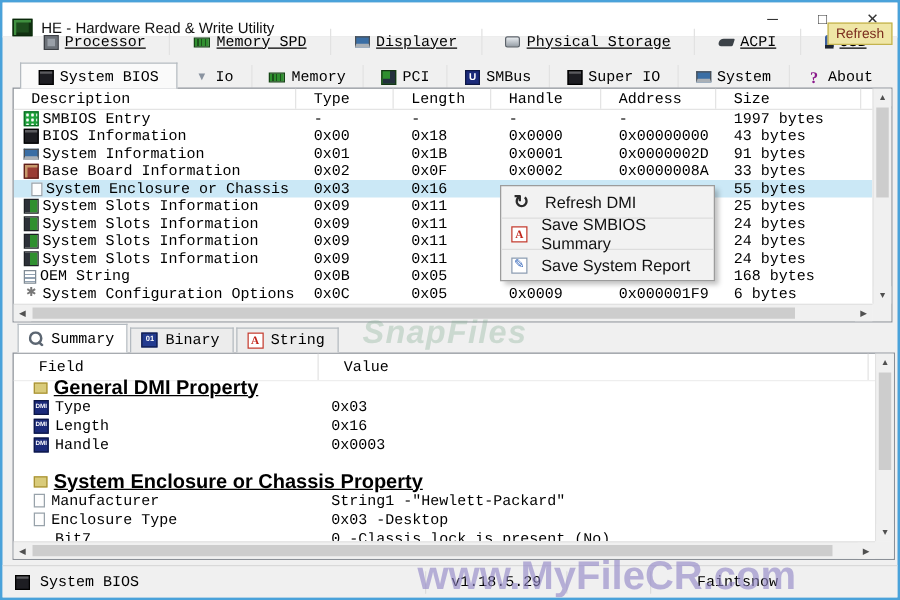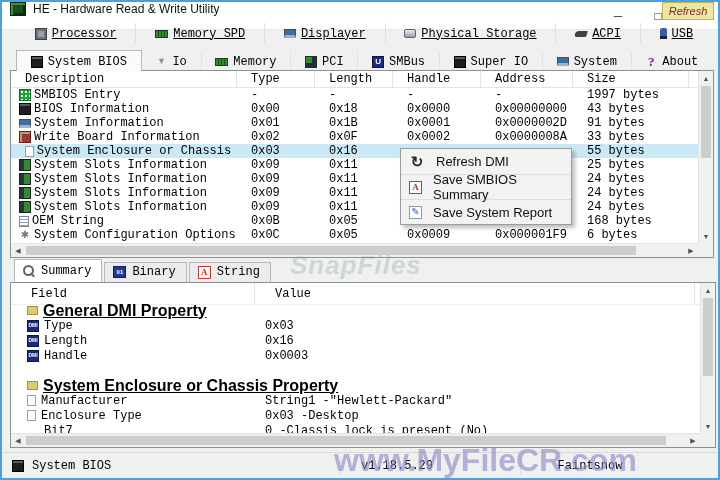--- a/index.html
+++ b/index.html
@@ -1,20 +1,20 @@
 <!DOCTYPE html>
 <html><head>
 <meta charset="utf-8">
 <style>
   html,body{margin:0;padding:0;background:#9db8c8;}
   *{box-sizing:border-box;}
   .window{position:relative;width:720px;height:480px;border:2px solid #4aa2da;background:#f0f0f0;
     font-family:"Liberation Sans",sans-serif;color:#000;overflow:hidden;}
   
-  .titlebar{position:absolute;left:0;top:0;width:716px;height:28px;background:#fff;display:flex;align-items:flex-start;border-bottom:1px solid #e8e8e8;}
+  .titlebar{position:absolute;left:0;top:0;width:716px;height:28px;background:#fff;display:flex;align-items:flex-end;border-bottom:1px solid #e8e8e8;}
   .title-icon{width:16px;height:14px;margin:0 7px 0 8px;background:#1d4d1d;border:1px solid #0a260a;box-shadow:inset 2px 2px 0 #3f8f3f, inset -2px -2px 0 #102f10;}
   .title-text{font-size:12px;color:#111;}
   .win-controls{margin-left:auto;display:flex;height:28px;}
   .win-btn{width:40px;height:28px;display:flex;align-items:center;justify-content:center;font-size:12px;color:#333;}
   
   .tabrow{position:absolute;left:14px;right:6px;display:flex;align-items:stretch;}
   #tabrow1{top:21px;height:21px;text-decoration:underline;}
   #tabrow2{top:50px;height:19px;}
   .tab{display:flex;align-items:center;justify-content:center;gap:5px;font-family:"Liberation Mono",monospace;
     font-size:12px;white-space:nowrap;flex:1 1 auto;padding:0 6px;border-right:1px solid #e2e2e2;cursor:default;}
@@ -92,22 +92,22 @@
   .sum-row.section .sum-field span{text-decoration:underline;}
   .sum-sbv{right:0;top:0;width:15px;bottom:14px;border-left:1px solid #e2e2e2;}
   .sum-sbh{left:0;bottom:0;height:14px;right:15px;border-top:1px solid #e2e2e2;}
   
   .statusbar{position:absolute;left:0;right:0;top:450px;height:26px;background:#f0f0f0;border-top:1px solid #d9d9d9;display:flex;align-items:center;font-family:"Liberation Mono",monospace;font-size:12px;}
   .status-left{display:flex;align-items:center;gap:8px;padding-left:10px;flex:none;width:338px;}
   .status-sep{width:1px;height:18px;background:#dcdcdc;}
   .status-version{flex:none;width:112px;text-align:center;}
   .status-gap{flex:none;width:66px;}
   .status-author{flex:none;width:138px;text-align:center;}
-  .refresh-btn{position:absolute;right:4px;top:0;width:52px;height:18px;background:#efe6a6;border:1px solid #c3b34f;
-    display:flex;align-items:center;justify-content:center;font-family:"Liberation Sans",sans-serif;font-size:11px;color:#7a2b1d;z-index:62;font-style:italic;}
+  .refresh-btn{position:absolute;right:4px;top:16px;width:52px;height:18px;background:#efe6a6;border:1px solid #c3b34f;
+    display:flex;align-items:center;justify-content:center;font-family:"Liberation Sans",sans-serif;font-size:11px;color:#7a2b1d;z-index:62;}
   
   .wm-middle{position:absolute;left:288px;top:248px;font-size:26px;font-weight:bold;font-style:italic;
     color:rgba(135,175,150,.35);z-index:50;pointer-events:none;letter-spacing:1px;}
   .wm-bottom{position:absolute;left:332px;top:440px;font-size:32px;font-weight:bold;
     color:rgba(146,134,198,.62);z-index:70;pointer-events:none;white-space:nowrap;}
 </style>
 </head>
 <body>
 
 <div class="window">
@@ -222,21 +222,21 @@
           </div>
           <div class="lv-cell" style="width: 78px;">0x01</div>
           <div class="lv-cell" style="width: 78px;">0x1B</div>
           <div class="lv-cell" style="width: 88px;">0x0001</div>
           <div class="lv-cell" style="width: 92px;">0x0000002D</div>
           <div class="lv-cell" style="width: 116px;">91 bytes</div>
         </div>
         <div class="lv-row">
           <div class="lv-cell desc" style="width: 226px;">
             <span class="ic base-board-icon"></span>
-            <span>Write Board Information</span>
+            <span>Base Board Information</span>
           </div>
           <div class="lv-cell" style="width: 78px;">0x02</div>
           <div class="lv-cell" style="width: 78px;">0x0F</div>
           <div class="lv-cell" style="width: 88px;">0x0002</div>
           <div class="lv-cell" style="width: 92px;">0x0000008A</div>
           <div class="lv-cell" style="width: 116px;">33 bytes</div>
         </div>
         <div class="lv-row selected">
           <div class="lv-cell desc" style="width: 226px; justify-content: center;">
             <span class="ic chassis-icon"></span>

